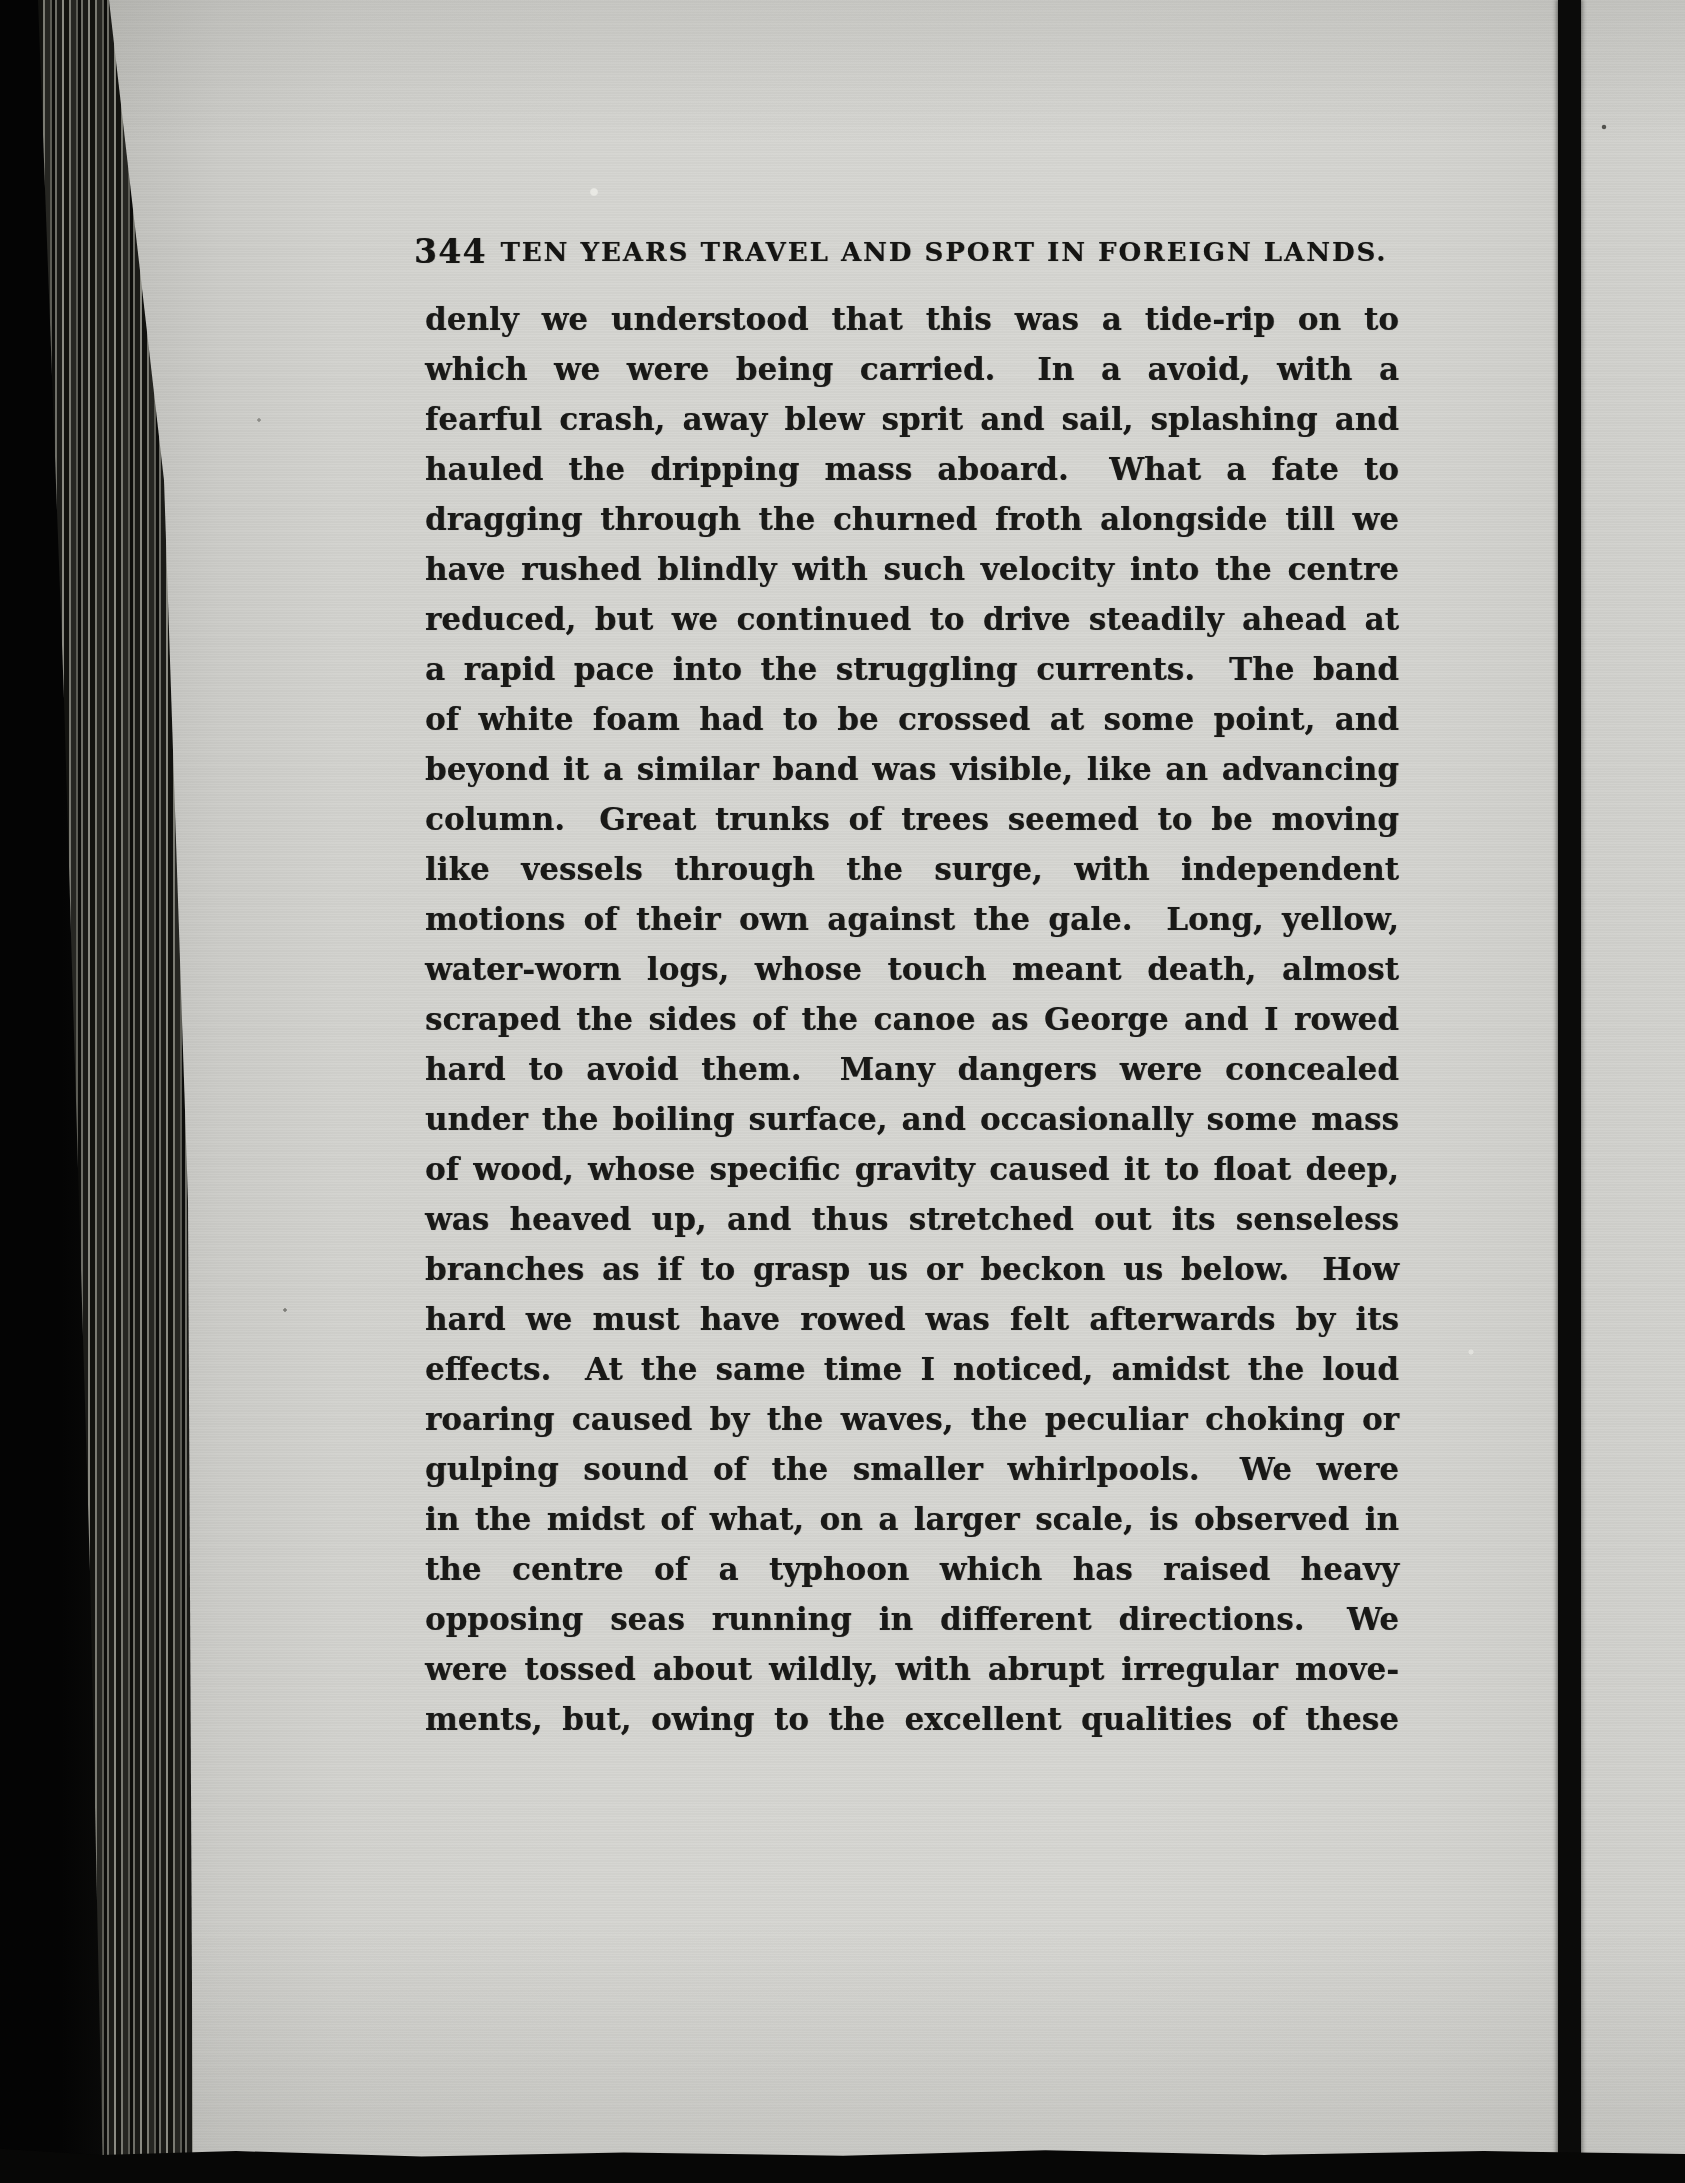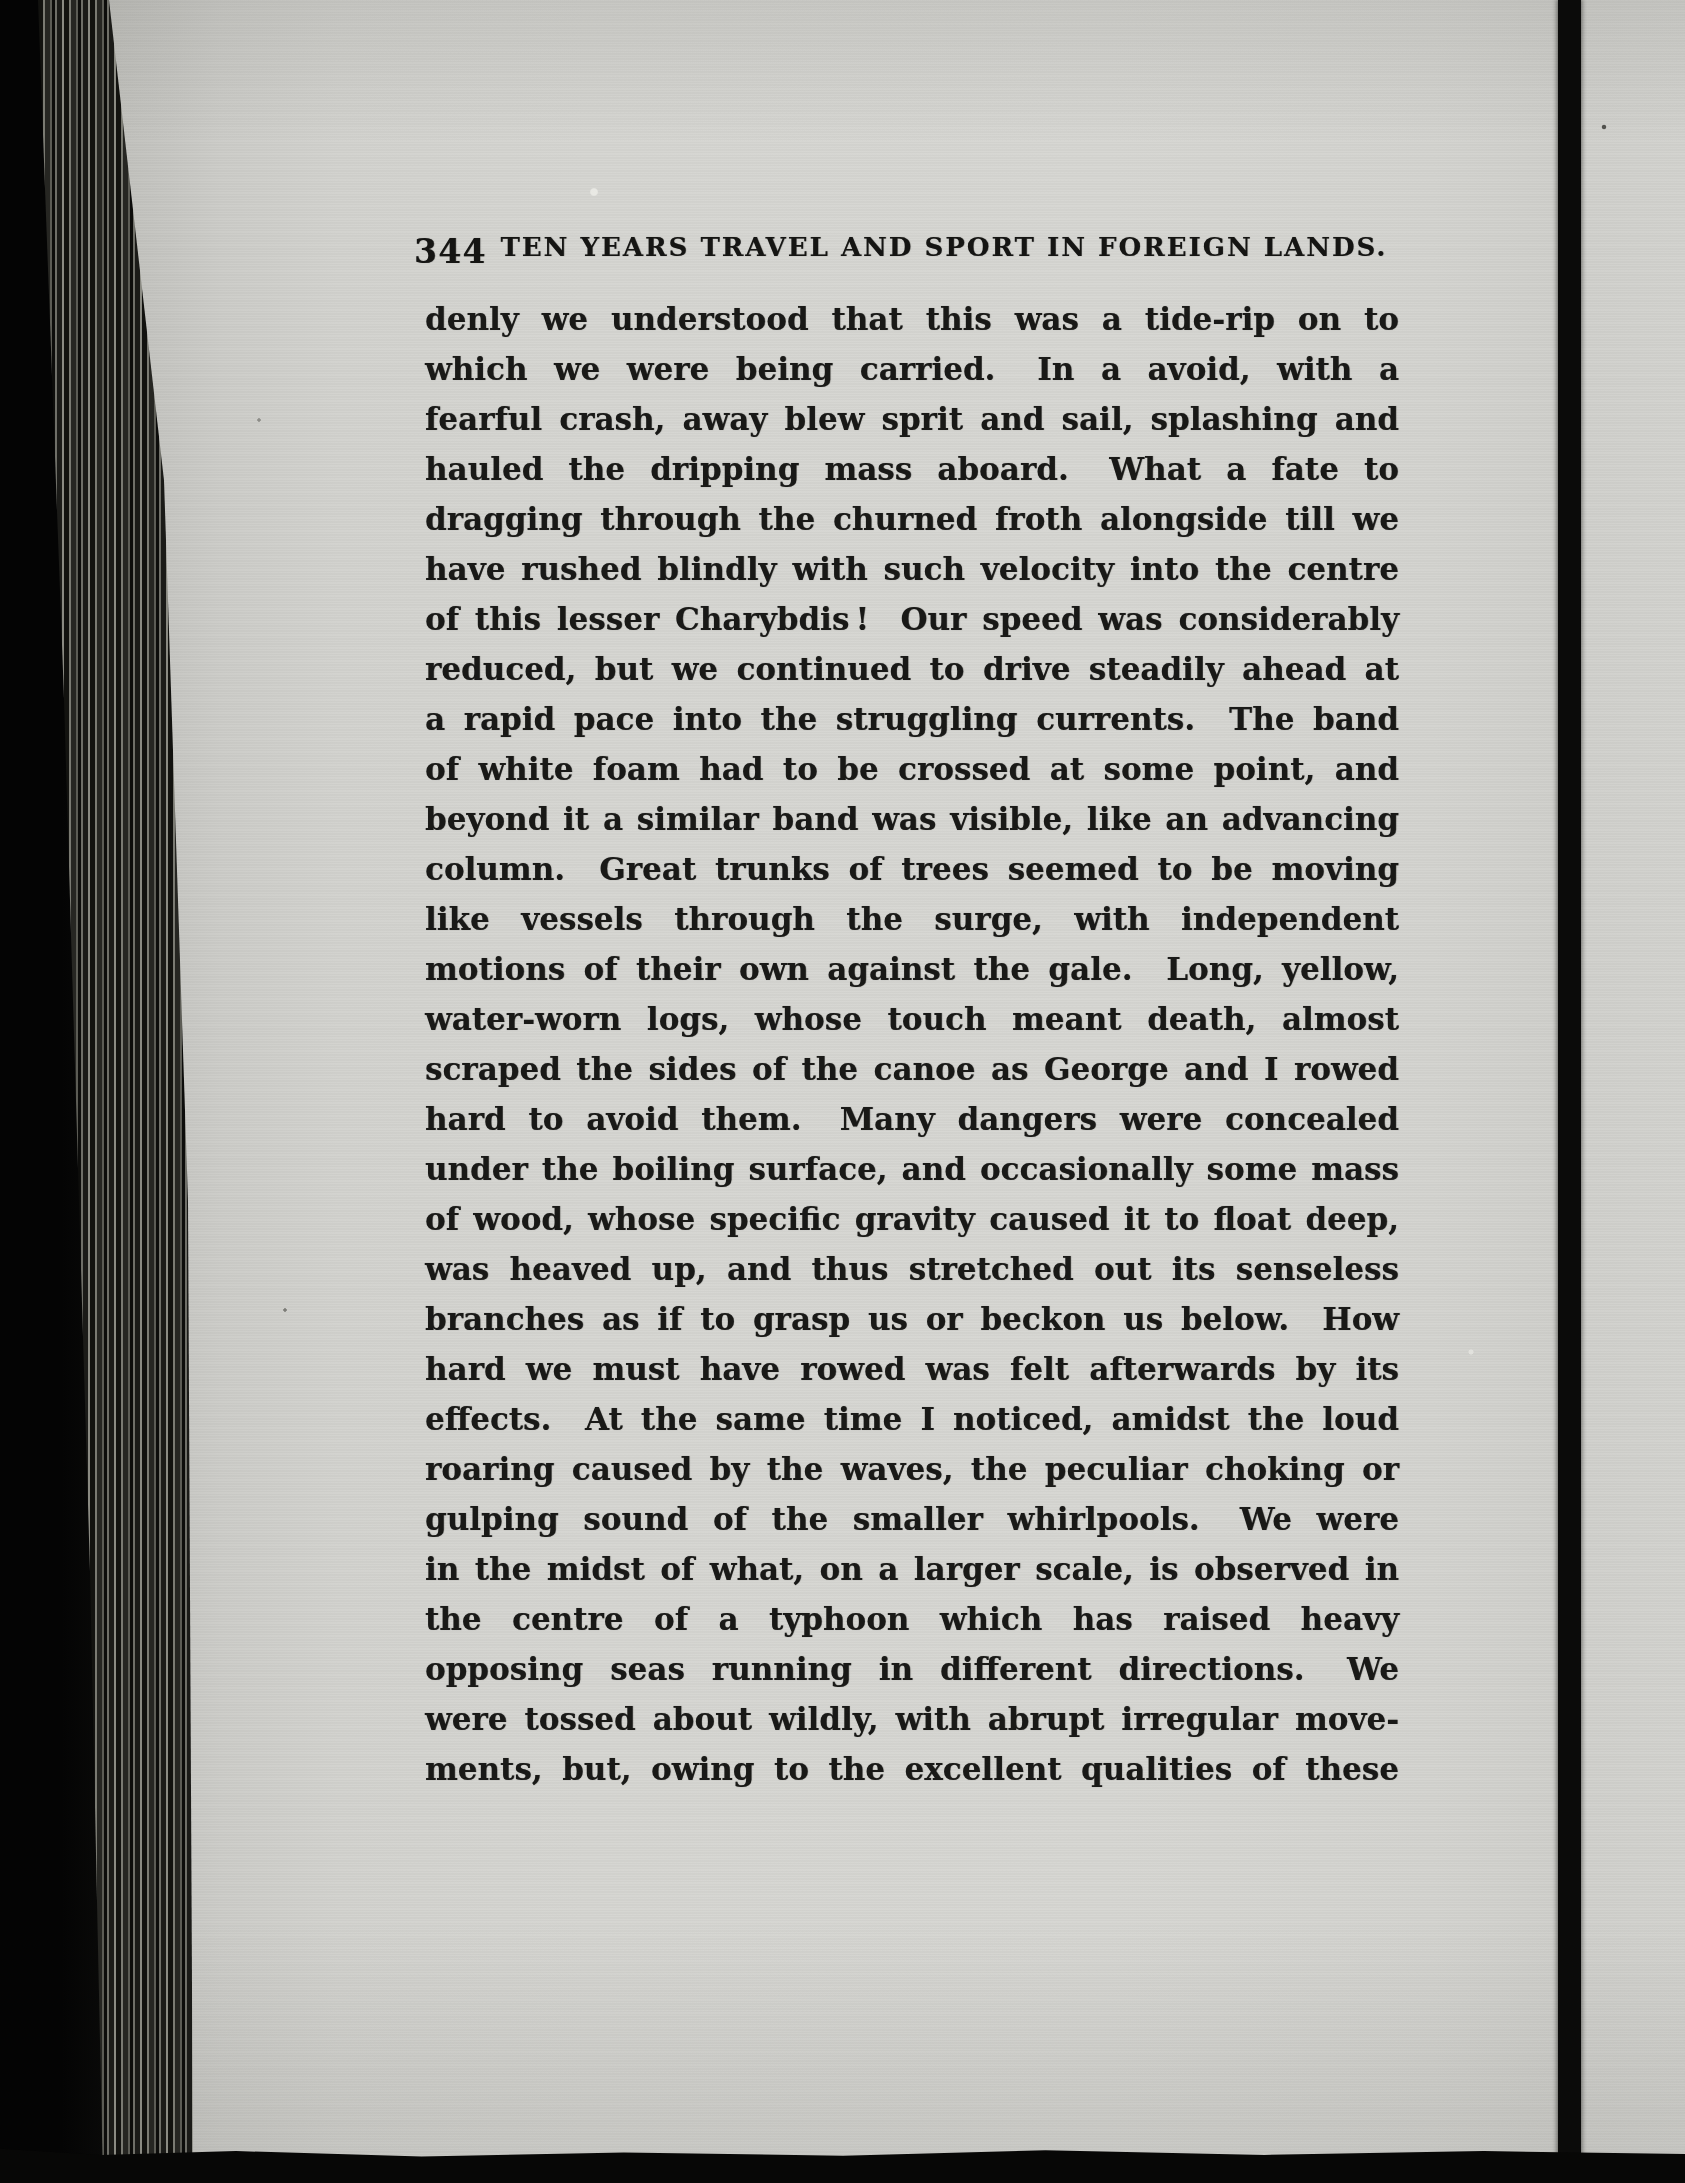--- a/index.html
+++ b/index.html
@@ -58,21 +58,21 @@
     background-image:
       radial-gradient(circle 5.9px at 594px 192px, rgba(235,235,230,0.9) 0 55%, rgba(235,235,230,0) 75%),
       radial-gradient(circle 4.6px at 773px 1166px, rgba(232,232,227,0.8) 0 55%, rgba(232,232,227,0) 75%),
       radial-gradient(circle 3.3px at 1604px 127px, rgba(40,40,36,0.75) 0 55%, rgba(40,40,36,0) 80%),
       radial-gradient(circle 2.6px at 285px 1310px, rgba(70,70,64,0.6) 0 55%, rgba(70,70,64,0) 80%),
       radial-gradient(circle 2.6px at 259px 420px, rgba(80,80,74,0.5) 0 55%, rgba(80,80,74,0) 80%),
       radial-gradient(circle 3.9px at 1471px 1352px, rgba(230,230,225,0.8) 0 55%, rgba(230,230,225,0) 75%);
   }
   .header {
     position: absolute; left: 414px; top: 232px; width: 987px;
-    display: flex; align-items: flex-start;
+    display: flex; align-items: center;
     color: #151513;
     text-shadow: 0.4px 0.4px 0.7px rgba(18,18,16,0.55);
   }
   .page-number {
     font-size: 33px; font-weight: bold; letter-spacing: 1.3px;
   }
   .running-header {
     flex: 1; text-align: center;
     font-size: 26px; font-weight: bold; letter-spacing: 2px;
     white-space: nowrap;
@@ -108,21 +108,20 @@
     <span class="running-header">TEN YEARS TRAVEL AND SPORT IN FOREIGN LANDS.</span>
   </div>
 
   <div class="body-text">
     <div class="line">denly we understood that this was a tide-rip on to</div>
     <div class="line">which we were being carried.  In a avoid, with a</div>
     <div class="line">fearful crash, away blew sprit and sail, splashing and</div>
     <div class="line">hauled the dripping mass aboard.  What a fate to</div>
     <div class="line">dragging through the churned froth alongside till we</div>
     <div class="line">have rushed blindly with such velocity into the centre</div>
-    <div class="line">of this lesser Charybdis !  Our speed was considerably</div>
     <div class="line">reduced, but we continued to drive steadily ahead at</div>
     <div class="line">a rapid pace into the struggling currents.  The band</div>
     <div class="line">of white foam had to be crossed at some point, and</div>
     <div class="line">beyond it a similar band was visible, like an advancing</div>
     <div class="line">column.  Great trunks of trees seemed to be moving</div>
     <div class="line">like vessels through the surge, with independent</div>
     <div class="line">motions of their own against the gale.  Long, yellow,</div>
     <div class="line">water-worn logs, whose touch meant death, almost</div>
     <div class="line">scraped the sides of the canoe as George and I rowed</div>
     <div class="line">hard to avoid them.  Many dangers were concealed</div>

